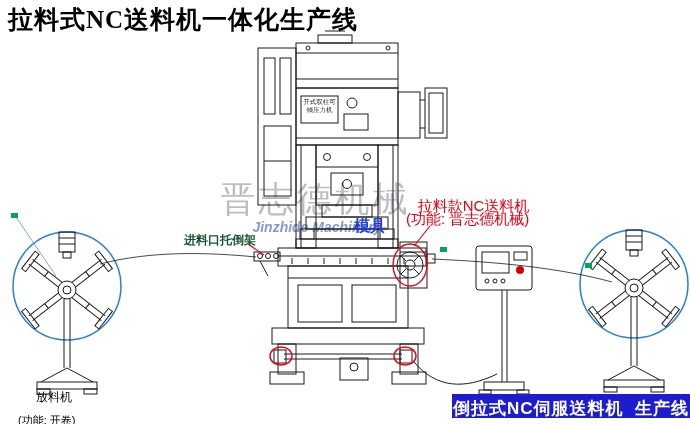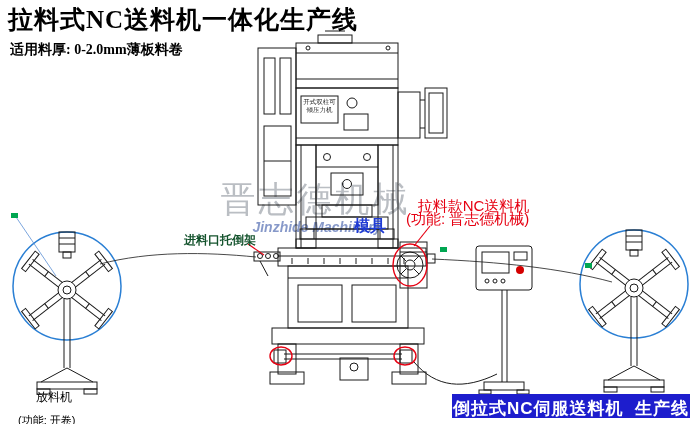--- a/index.html
+++ b/index.html
@@ -208,21 +208,20 @@
       <line class="redl" x1="248" y1="244" x2="264" y2="255"></line>
       <line class="redl" x1="430" y1="226" x2="414" y2="246"></line>
       <line class="bluel" x1="16" y1="217" x2="56" y2="276"></line>
       <rect class="grn" x="11" y="213" width="7" height="5"></rect>
       <rect class="grn" x="440" y="247" width="7" height="5"></rect>
       <rect class="grn" x="585" y="263" width="7" height="5"></rect>
     </g>
   </svg>
 
   <div class="txt" id="title">拉料式NC送料机一体化生产线</div>
-  <div class="txt" id="subtitle">适用料厚: 0-2.0mm薄板料卷</div>
 
   <div id="nameplate">开式双柱可倾压力机</div>
 
   <div class="txt" id="lbl-inlet">进料口托倒架</div>
 
   <div class="txt" id="lbl-feeder">
     <div>拉料款NC送料机</div>
     <div>(功能: 晋志德机械)</div>
   </div>
 

